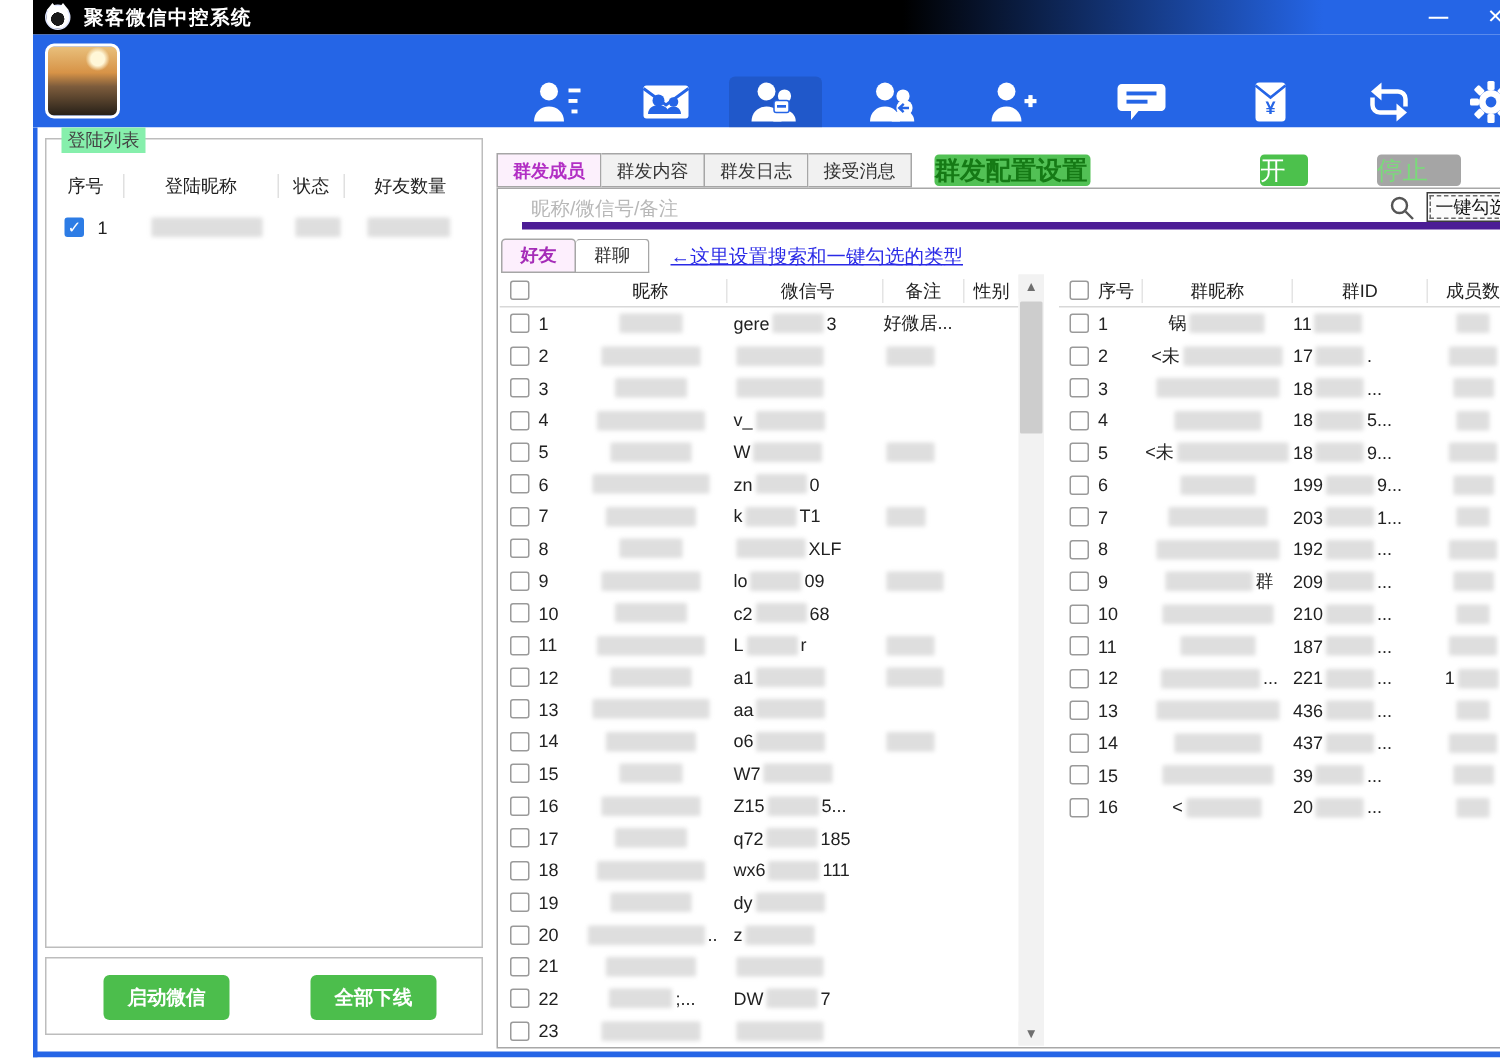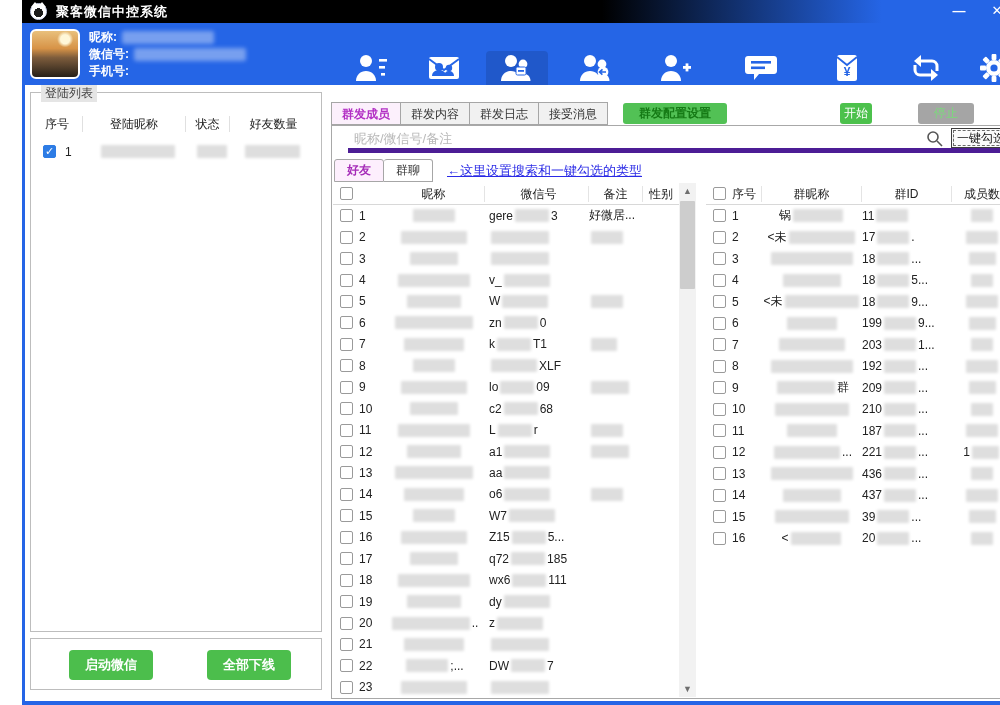--- a/index.html
+++ b/index.html
@@ -56,21 +56,21 @@
   .nav-icon { height:32px; display:flex; align-items:center; justify-content:center; }
   .nav-label { font-size:13px; font-weight:bold; white-space:nowrap; margin-top:1px; }
 
   
   .content { position:absolute; top:85px; left:0; right:0; bottom:0; background:#fff;
     border-left:3px solid #2565e6; border-right:3px solid #2565e6; border-bottom:4px solid #2565e6; }
 
   
   .login-box { position:absolute; left:5px; top:7px; width:292px; height:540px;
     border:1px solid #bdbdbd; }
-  .login-legend { position:absolute; top:-8px; left:10px; background:#e5e5e5; padding:0 4px;
+  .login-legend { position:absolute; top:-8px; left:10px; background:#86efac; padding:0 4px;
     font-size:12px; color:#444; }
   .login-header { position:absolute; top:20px; left:4px; right:4px; height:22px;
     display:flex; font-size:12px; color:#222; align-items:center; }
   .lh-cell { border-right:1px solid #e0e0e0; height:16px; line-height:16px; }
   .lh-cell:last-child { border-right:none; }
   .lh-0 { width:48px; padding-left:10px; }
   .lh-1 { width:103px; text-align:center; }
   .lh-2 { width:44px; text-align:center; }
   .lh-3 { flex:1; text-align:center; }
   .login-row { position:absolute; top:48px; left:4px; right:4px; height:21px;
@@ -89,21 +89,21 @@
   .gb-start { left:38px; } .gb-offline { left:176px; }
 
   
   .main { position:absolute; left:306px; top:17px; width:687px; height:597px; }
   .tabs-row { position:absolute; top:0; left:0; right:0; height:23px; display:flex; }
   .tab { height:23px; padding:0 10px; line-height:22px; font-size:12px; color:#333;
     background:#f1f1f1; border:1px solid #a6a6a6; border-left-width:0; cursor:default; }
   .tab:first-child { border-left-width:1px; }
   .tab.active { background:#fcf0fc; color:#b22fc4; font-weight:bold; }
   .mini-btn { position:absolute; top:1px; height:21px; border:none; border-radius:3px;
-    font-size:12px; text-align:center; line-height:21px; cursor:default; }
+    font-size:17px; text-align:left; line-height:21px; cursor:default; }
   .btn-config { left:292px; width:104px; background:#52c155; color:#157a15; font-weight:bold; }
   .btn-start  { left:509px; width:32px; background:#4cc14c; color:#fff; }
   .btn-stop   { left:587px; width:56px; background:#a5a5a5; color:#7adb7a; }
 
   .main-panel { position:absolute; top:23px; left:0; right:0; bottom:0;
     border:1px solid #a8a8a8; background:#fff; }
 
   .search-row { position:absolute; top:2px; left:16px; right:1px; height:25px;
     display:flex; align-items:center; border-bottom:5px solid #4c1d95; }
   .search-input { flex:1; border:none; outline:none; font-size:13px; padding:0 6px;
@@ -169,33 +169,20 @@
 
   <div class="titlebar">
     <div class="logo"></div>
     <div class="title">聚客微信中控系统</div>
     <div class="win-btn win-min">—</div>
     <div class="win-btn win-close">✕</div>
   </div>
 
   <div class="header">
     <div class="avatar"></div>
-    <div class="uinfo">
-      <div class="uline">
-          <span>昵称:</span>
-          <span class="blw" style="width:92px"></span>
-        </div>
-      <div class="uline">
-          <span>微信号:</span>
-          <span class="blw" style="width:112px"></span>
-        </div>
-      <div class="uline">
-          <span>手机号:</span>
-        </div>
-    </div>
     <div class="nav" id="nav">
         <div class="nav-item">
           <div class="nav-icon">
             <svg width="34" height="30" viewBox="0 0 34 30">
               <circle cx="12" cy="8" r="6" fill="#fff"></circle>
               <path d="M2 28c0-6 4.5-10 10-10s10 4 10 10z" fill="#fff"></path>
               <rect x="25" y="6" width="8" height="2.6" fill="#fff"></rect>
               <rect x="25" y="13" width="6" height="2.6" fill="#fff"></rect>
               <rect x="27" y="20" width="4" height="2.6" fill="#fff"></rect>
             </svg>

